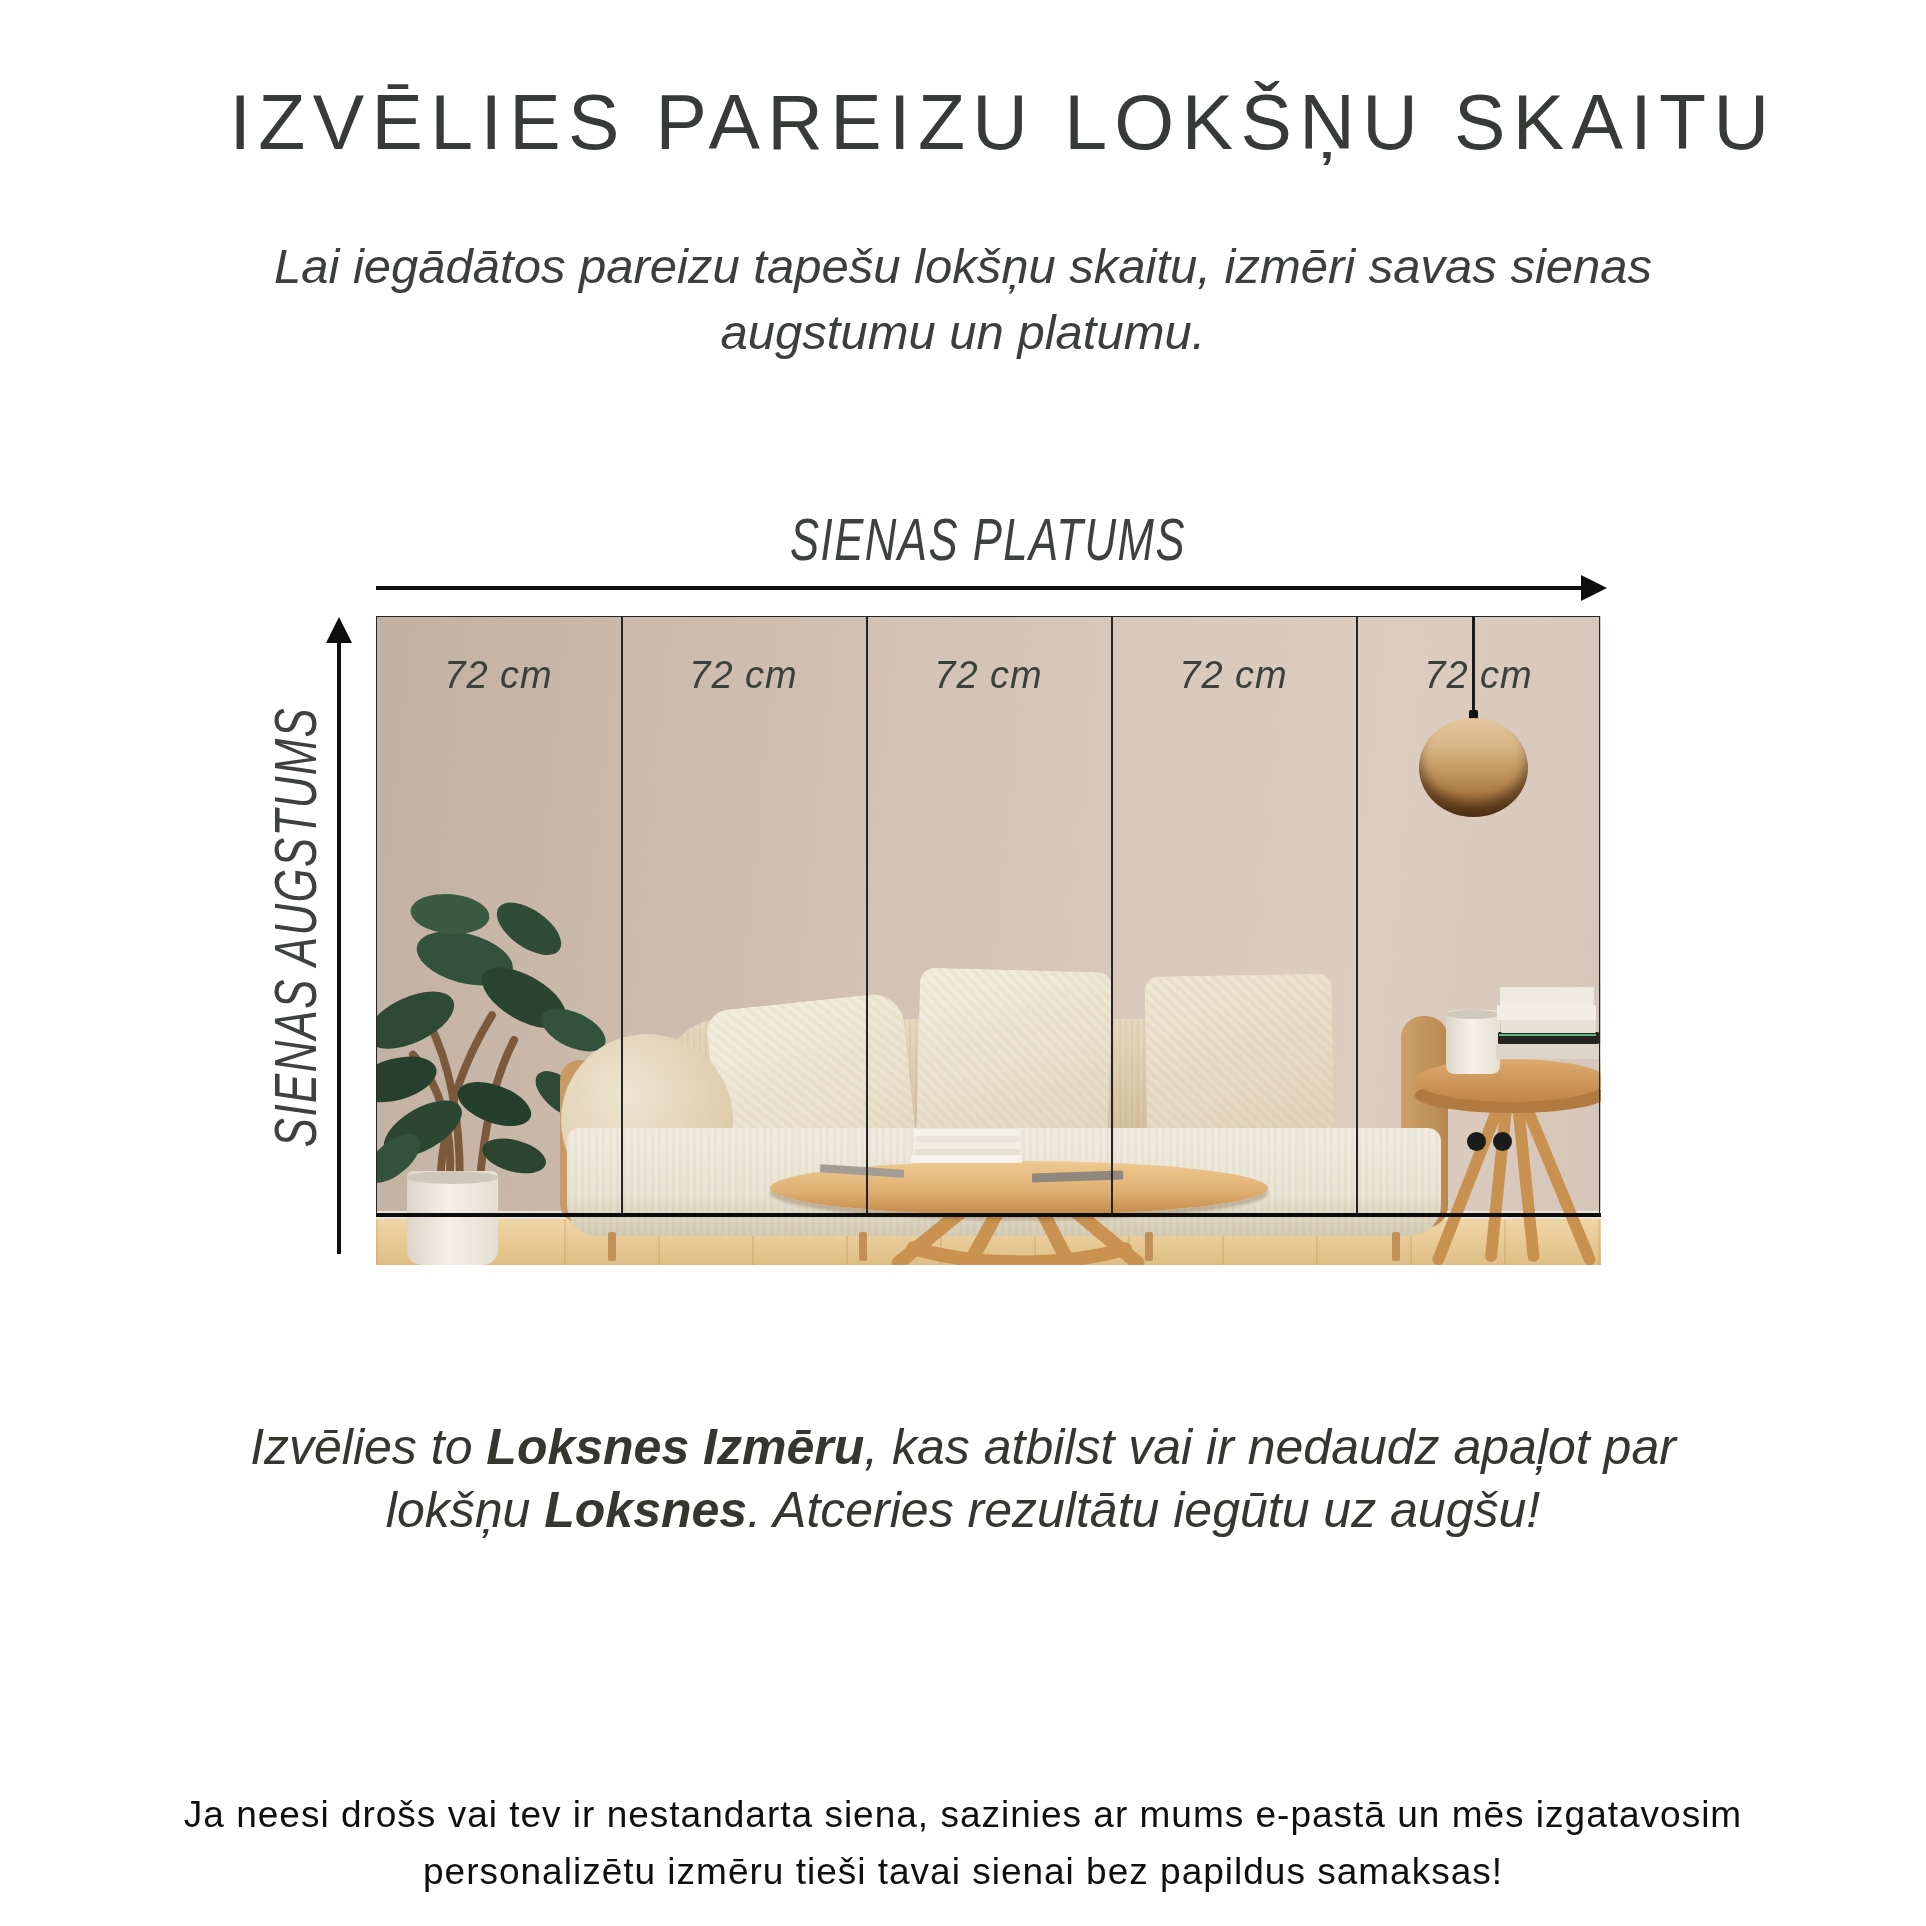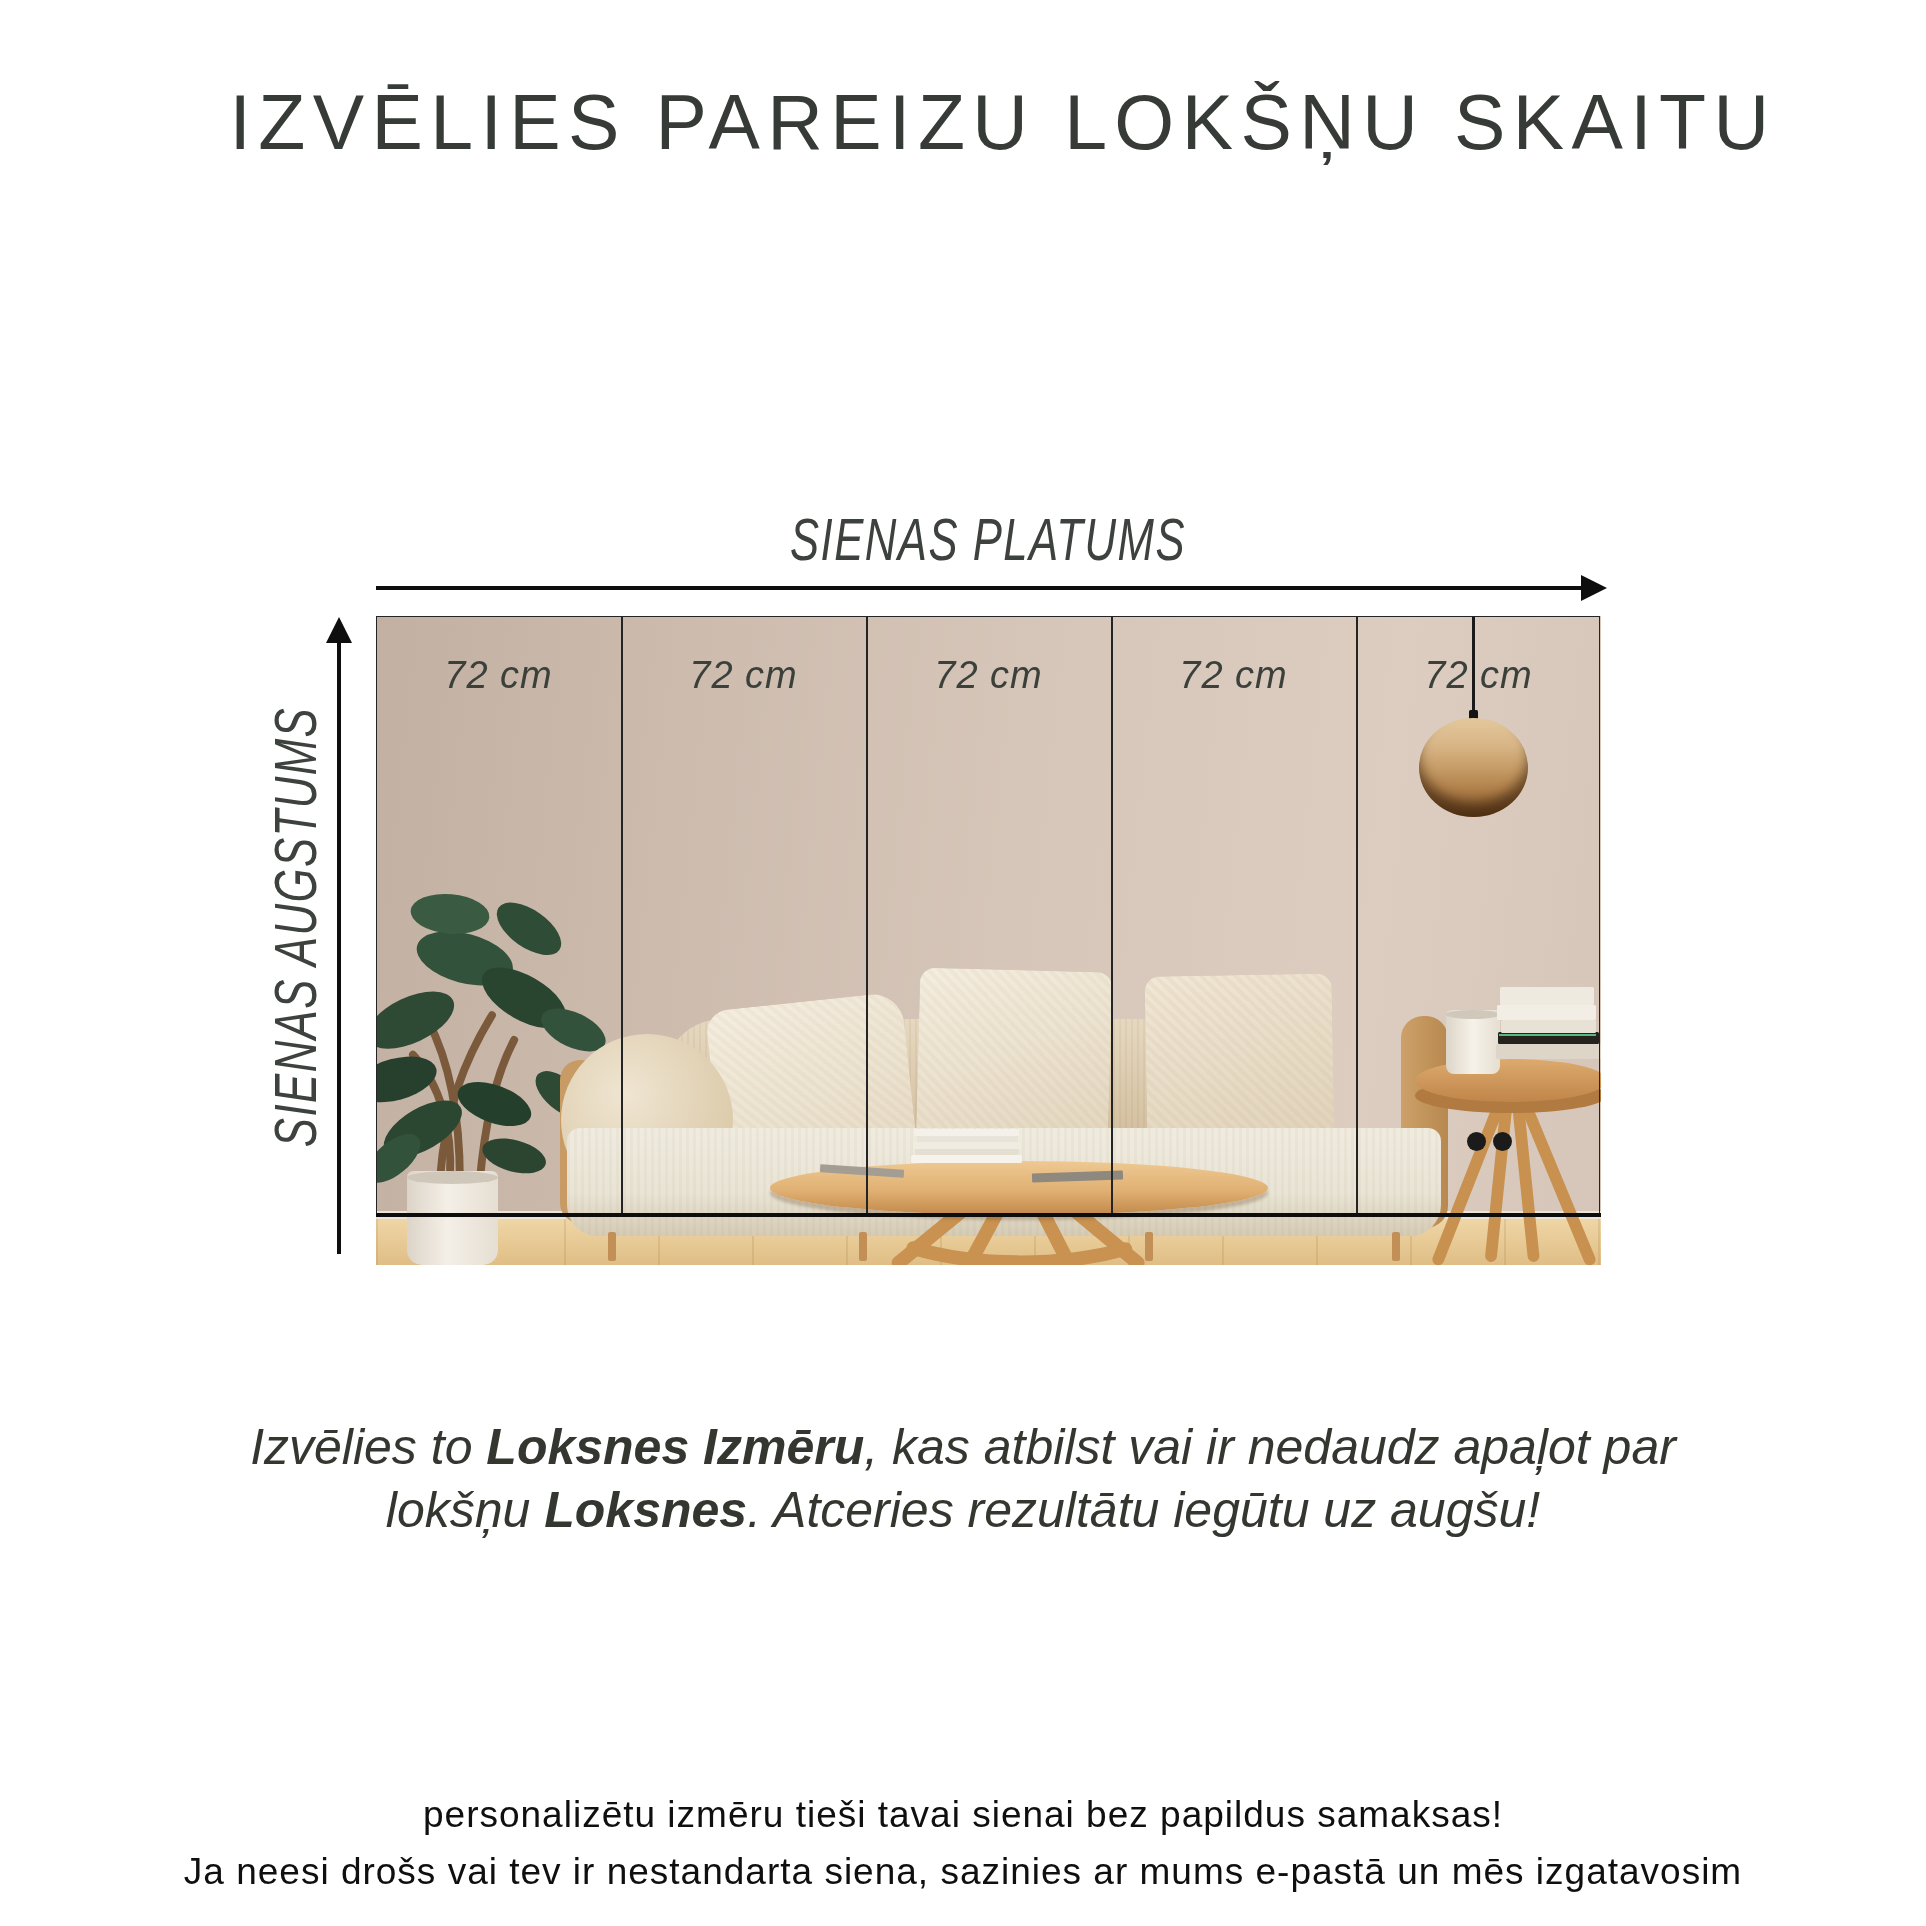--- a/index.html
+++ b/index.html
@@ -102,20 +102,24 @@
     position:absolute;top:1786px;left:0;width:100%;text-align:center;
     font-size:37px;font-weight:500;letter-spacing:1px;line-height:57px;color:#0f0f0f;
   }
 </style>
 </head>
 <body>
 
 <div id="canvas">
 
   <div class="title">IZVĒLIES PAREIZU LOKŠŅU SKAITU</div>
+  <div class="subtitle">
+    <div>Lai iegādātos pareizu tapešu lokšņu skaitu, izmēri savas sienas</div>
+    <div>augstumu un platumu.</div>
+  </div>
 
   <div class="platums-label">SIENAS PLATUMS</div>
   <div class="augstums-label">SIENAS AUGSTUMS</div>
   <div class="h-arrow-line"></div>
   <div class="h-arrow-head"></div>
   <div class="v-arrow-head"></div>
   <div class="v-arrow-line"></div>
 
   <div class="photo">
     <div class="baseboard"></div>
@@ -221,18 +225,18 @@
         <div class="panel-divider" style="position: absolute; left: 980px;"></div>
       </div>
   </div>
 
   <div class="instruction">
     <div><span>Izvēlies to </span><b>Loksnes Izmēru</b><span>, kas atbilst vai ir nedaudz apaļot par</span></div>
     <div><span>lokšņu </span><b>Loksnes</b><span>. Atceries rezultātu iegūtu uz augšu!</span></div>
   </div>
 
   <div class="footer-note">
+    <div>Ja neesi drošs vai tev ir nestandarta siena, sazinies ar mums e-pastā un mēs izgatavosim</div>
     <div>personalizētu izmēru tieši tavai sienai bez papildus samaksas!</div>
-    <div>Ja neesi drošs vai tev ir nestandarta siena, sazinies ar mums e-pastā un mēs izgatavosim</div>
   </div>
 
 </div>
 
 
 </body></html>

